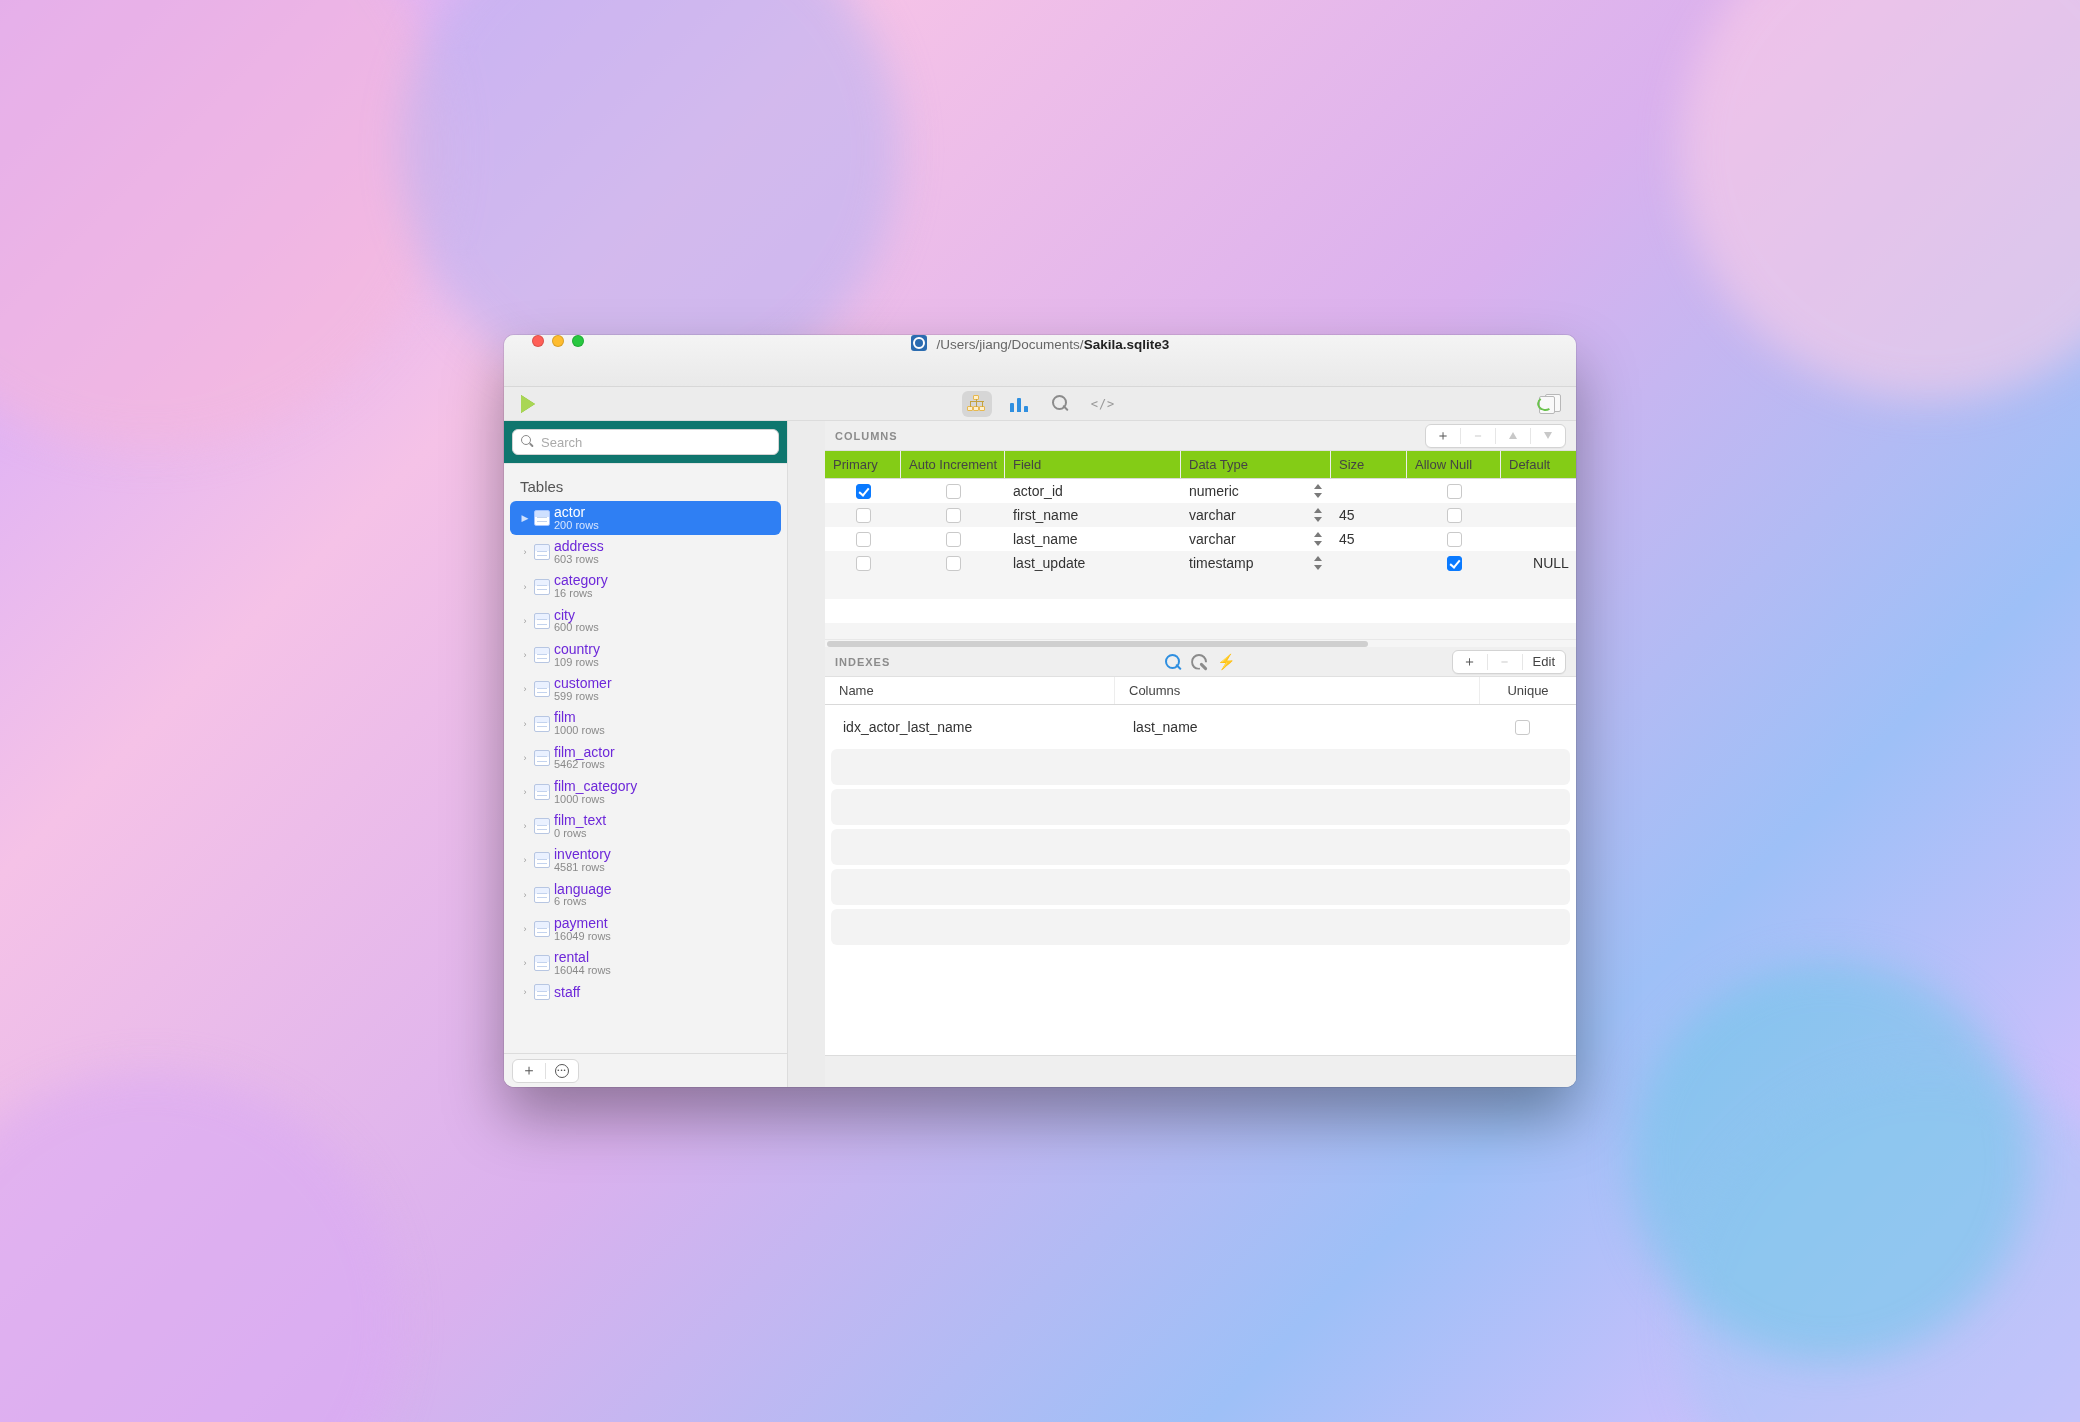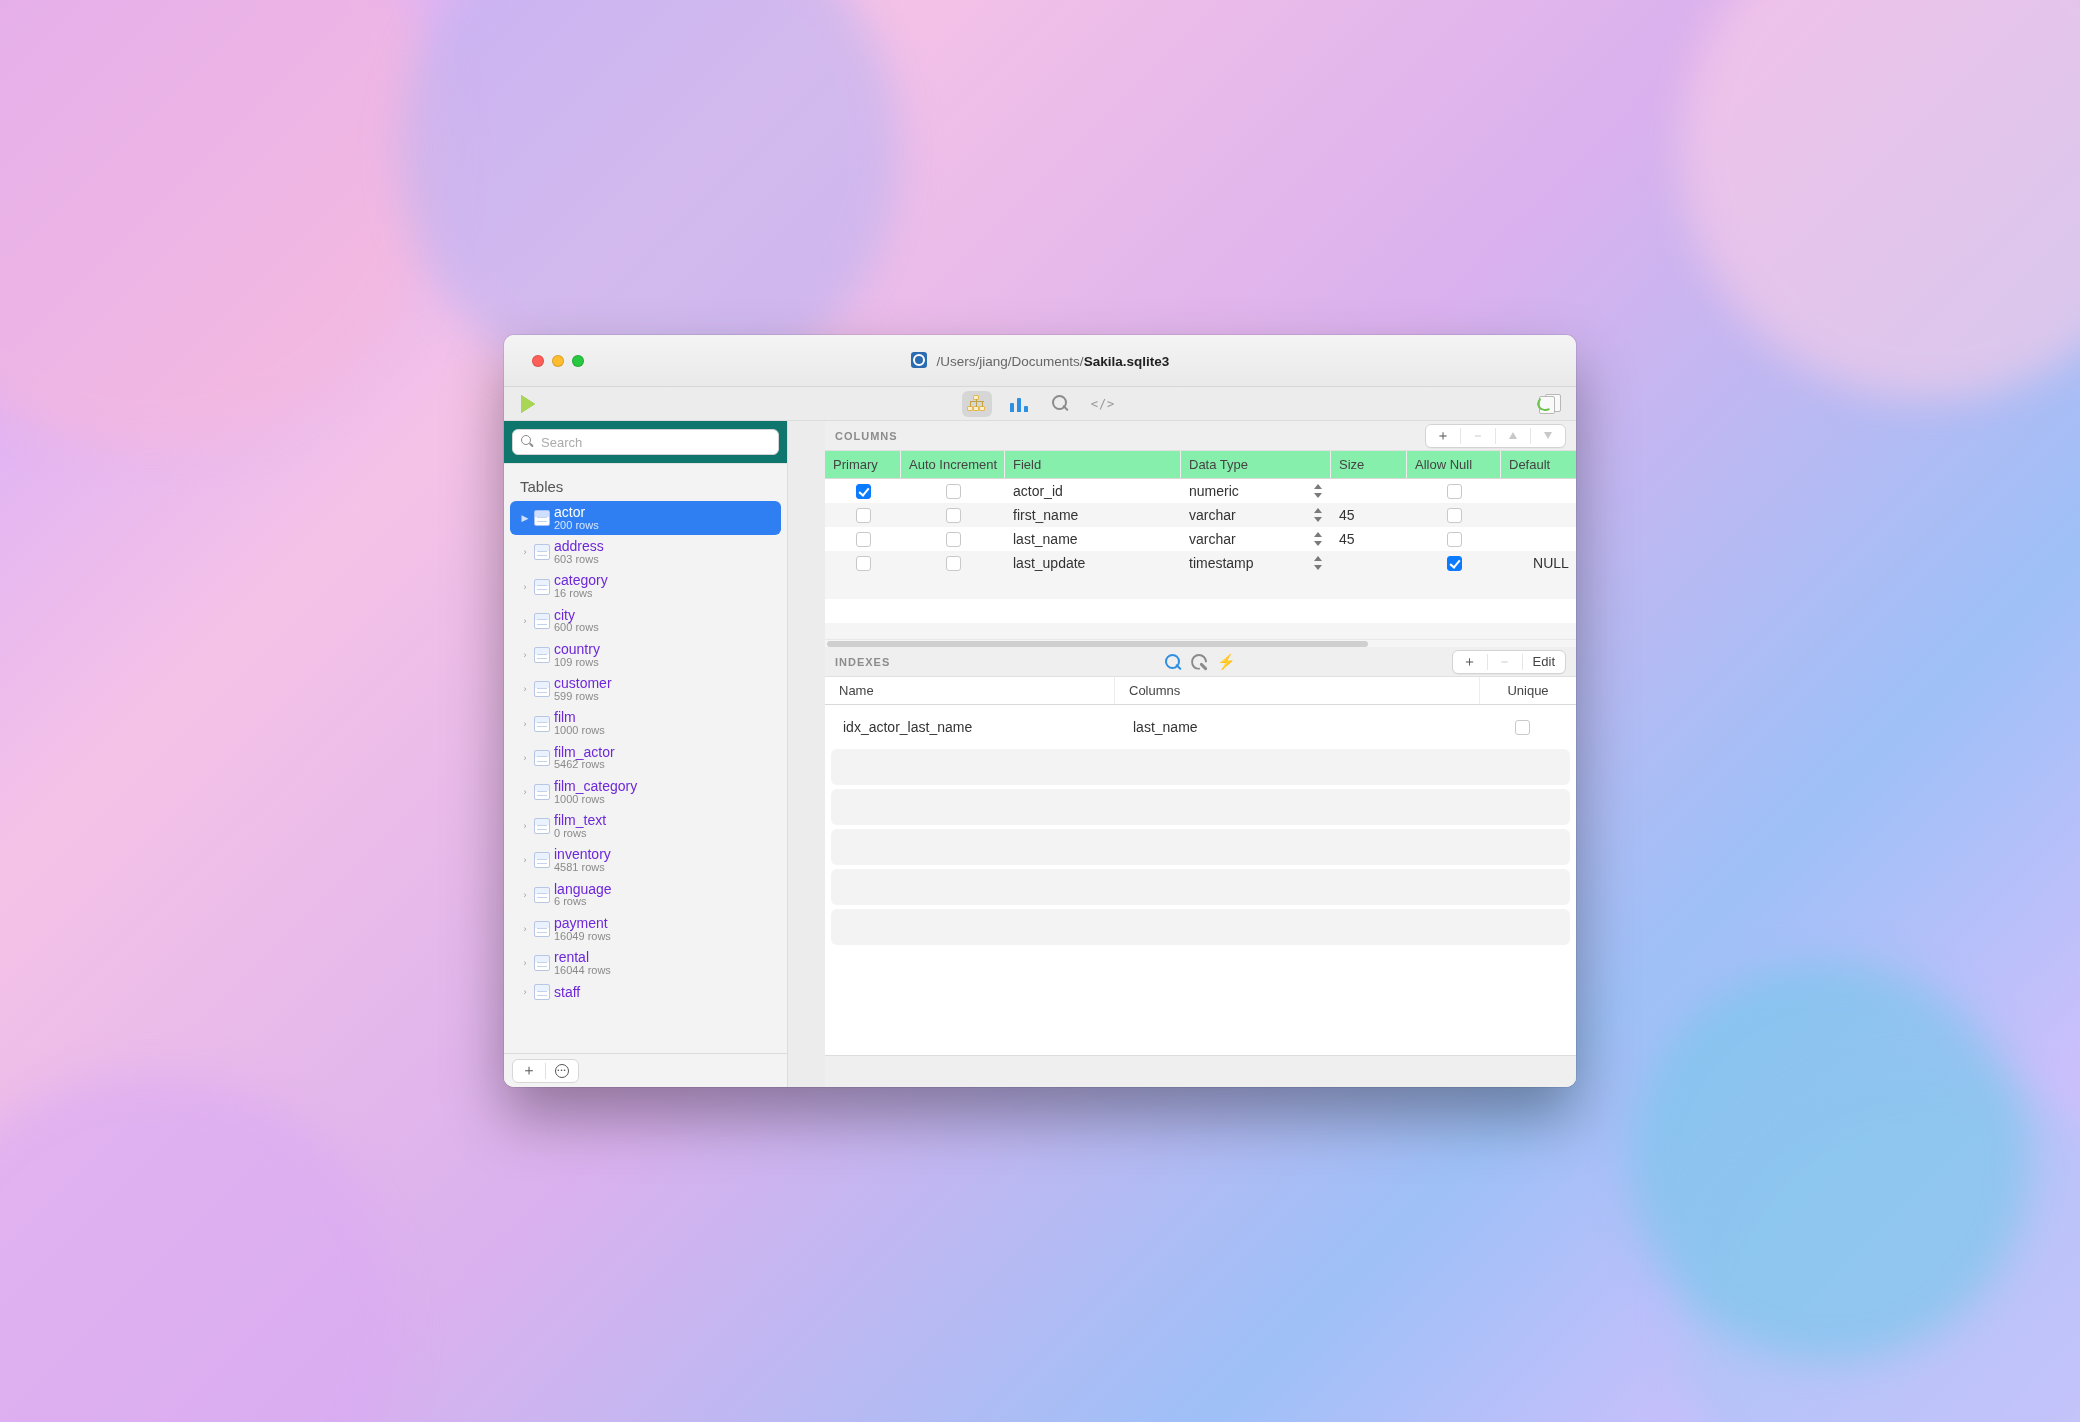--- a/index.html
+++ b/index.html
@@ -39,21 +39,21 @@
     flex-direction: column;
     overflow: hidden;
   }
 
   
   .titlebar {
     height: 52px;
     background: linear-gradient(#f4f4f4, #e9e9e9);
     border-bottom: 1px solid #d7d7d7;
     display: flex;
-    align-items: center;
+    align-items: flex-start;
     padding: 0 28px;
     position: relative;
   }
   .traffic-lights { display:flex; gap:8px; }
   .tl { width:12px; height:12px; border-radius:50%; box-shadow: inset 0 0 0 1px rgba(0,0,0,0.15); }
   .tl-close  { background:#ff5f57; }
   .tl-min    { background:#febc2e; }
   .tl-zoom   { background:#28c840; }
   .title-path {
     position:absolute; left:0; right:0; text-align:center;
@@ -262,21 +262,21 @@
   .seg button.faded .arrow-up   { border-bottom-color:#c8c8c8; }
   .seg button.faded .arrow-down { border-top-color:#c8c8c8; }
 
   
   .columns-pane { display:flex; flex-direction:column; min-height:0; }
   .grid-head {
     display:grid;
     grid-template-columns: 76px 104px 176px 150px 76px 94px 100px;
     font-size:13px; color:#444; font-weight:500;
     border-bottom:1px solid #d9d9d9;
-    background:#86efac;
+    background:#84cc16;
   }
   .grid-head > div {
     padding:6px 8px;
     border-right:1px solid #ededed;
     white-space:nowrap;
   }
   .grid-head > div:last-child { border-right:0; }
   .grid-body { background:#fff; position:relative; height:160px; overflow:hidden; }
   .grid-row {
     display:grid;

